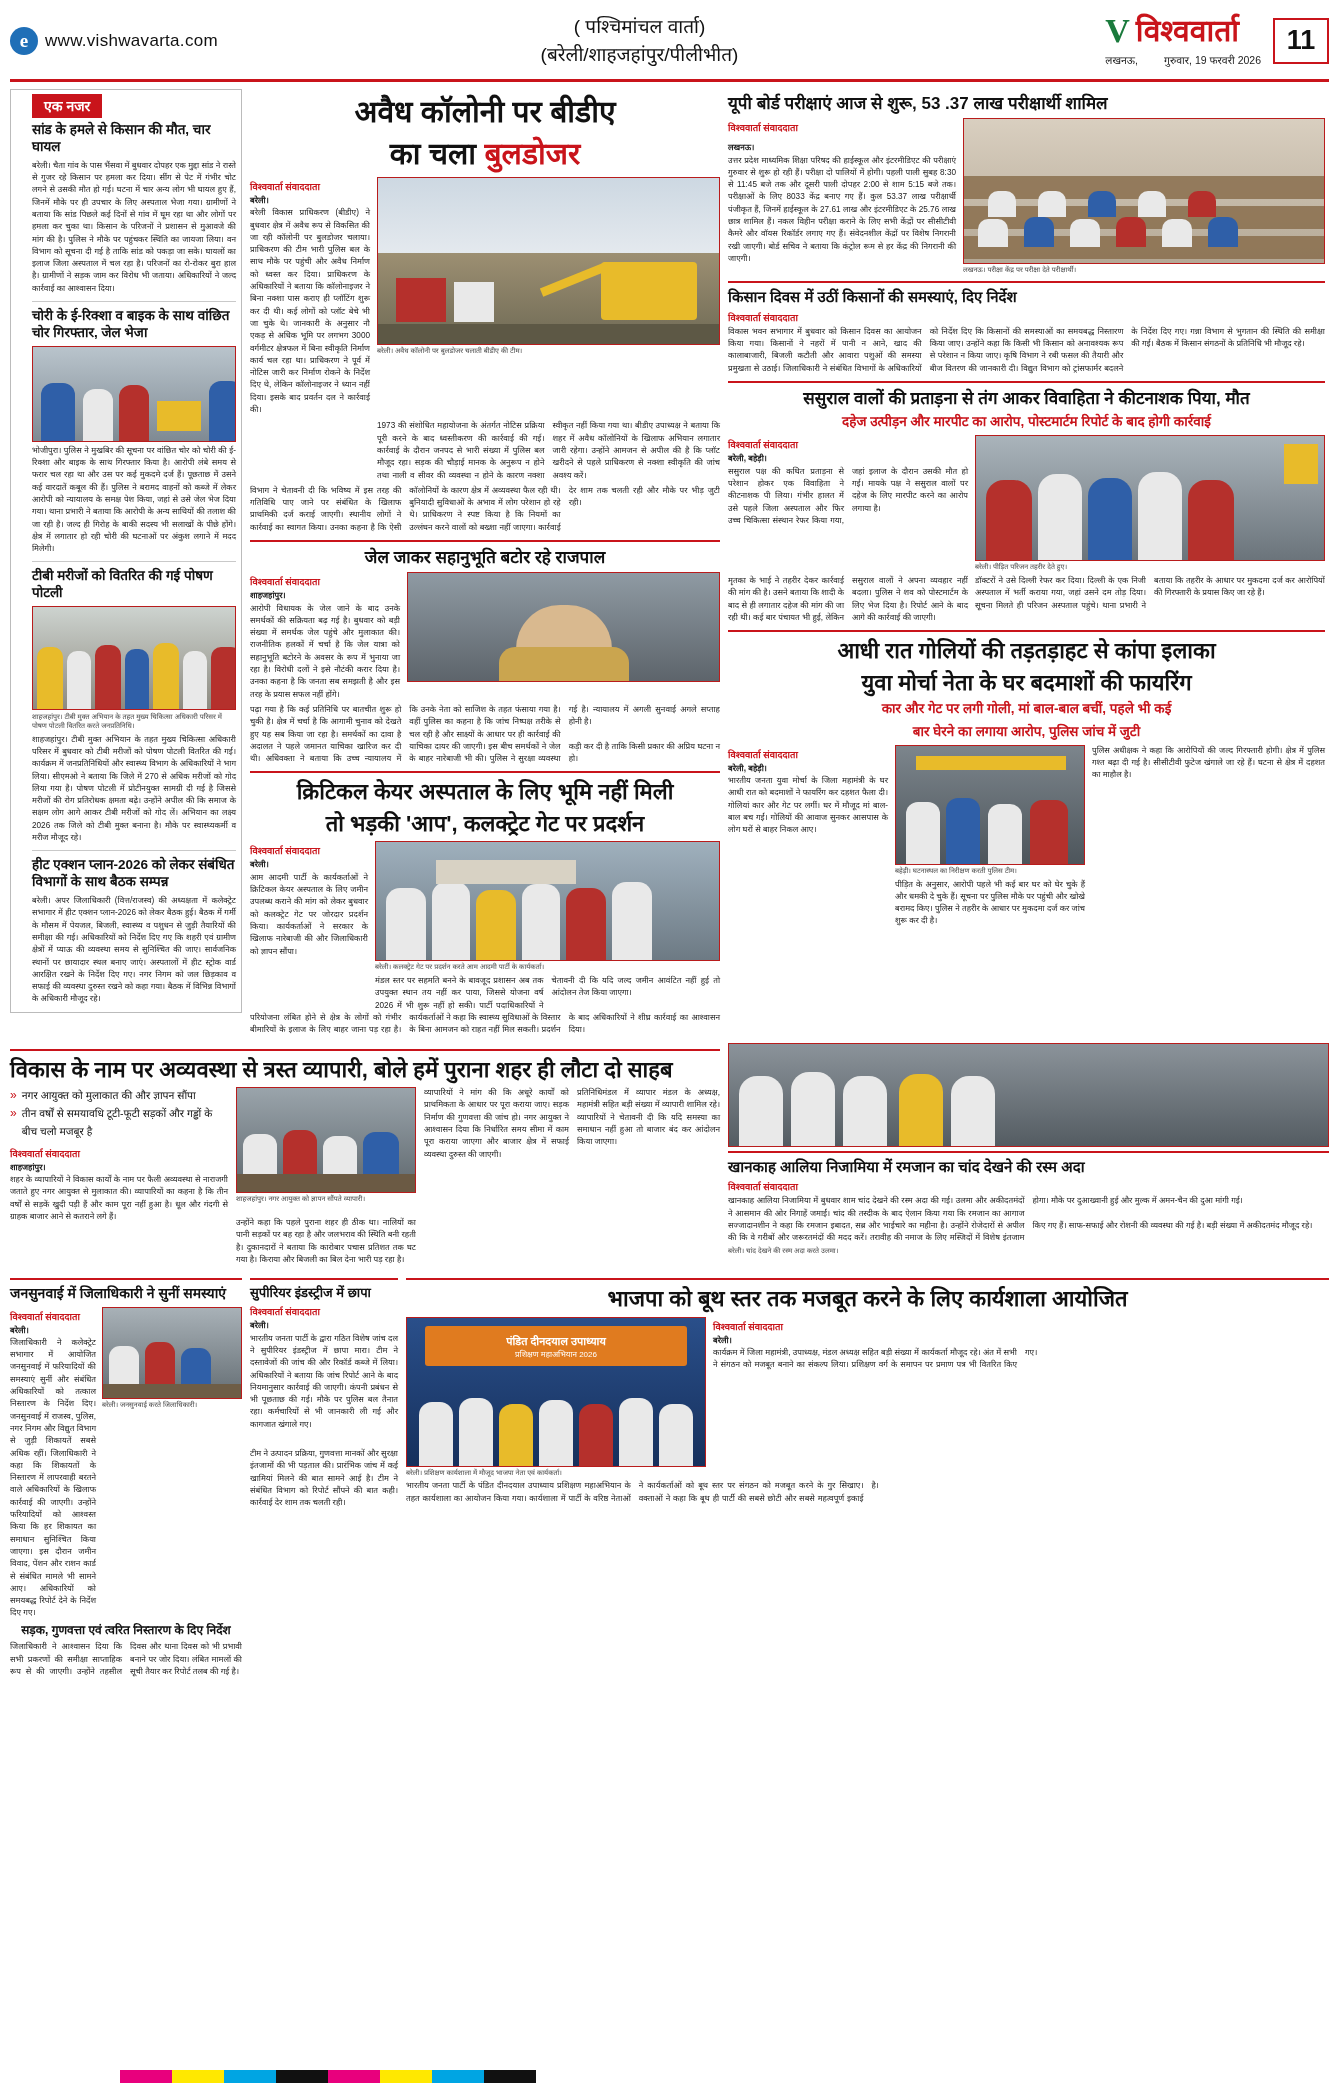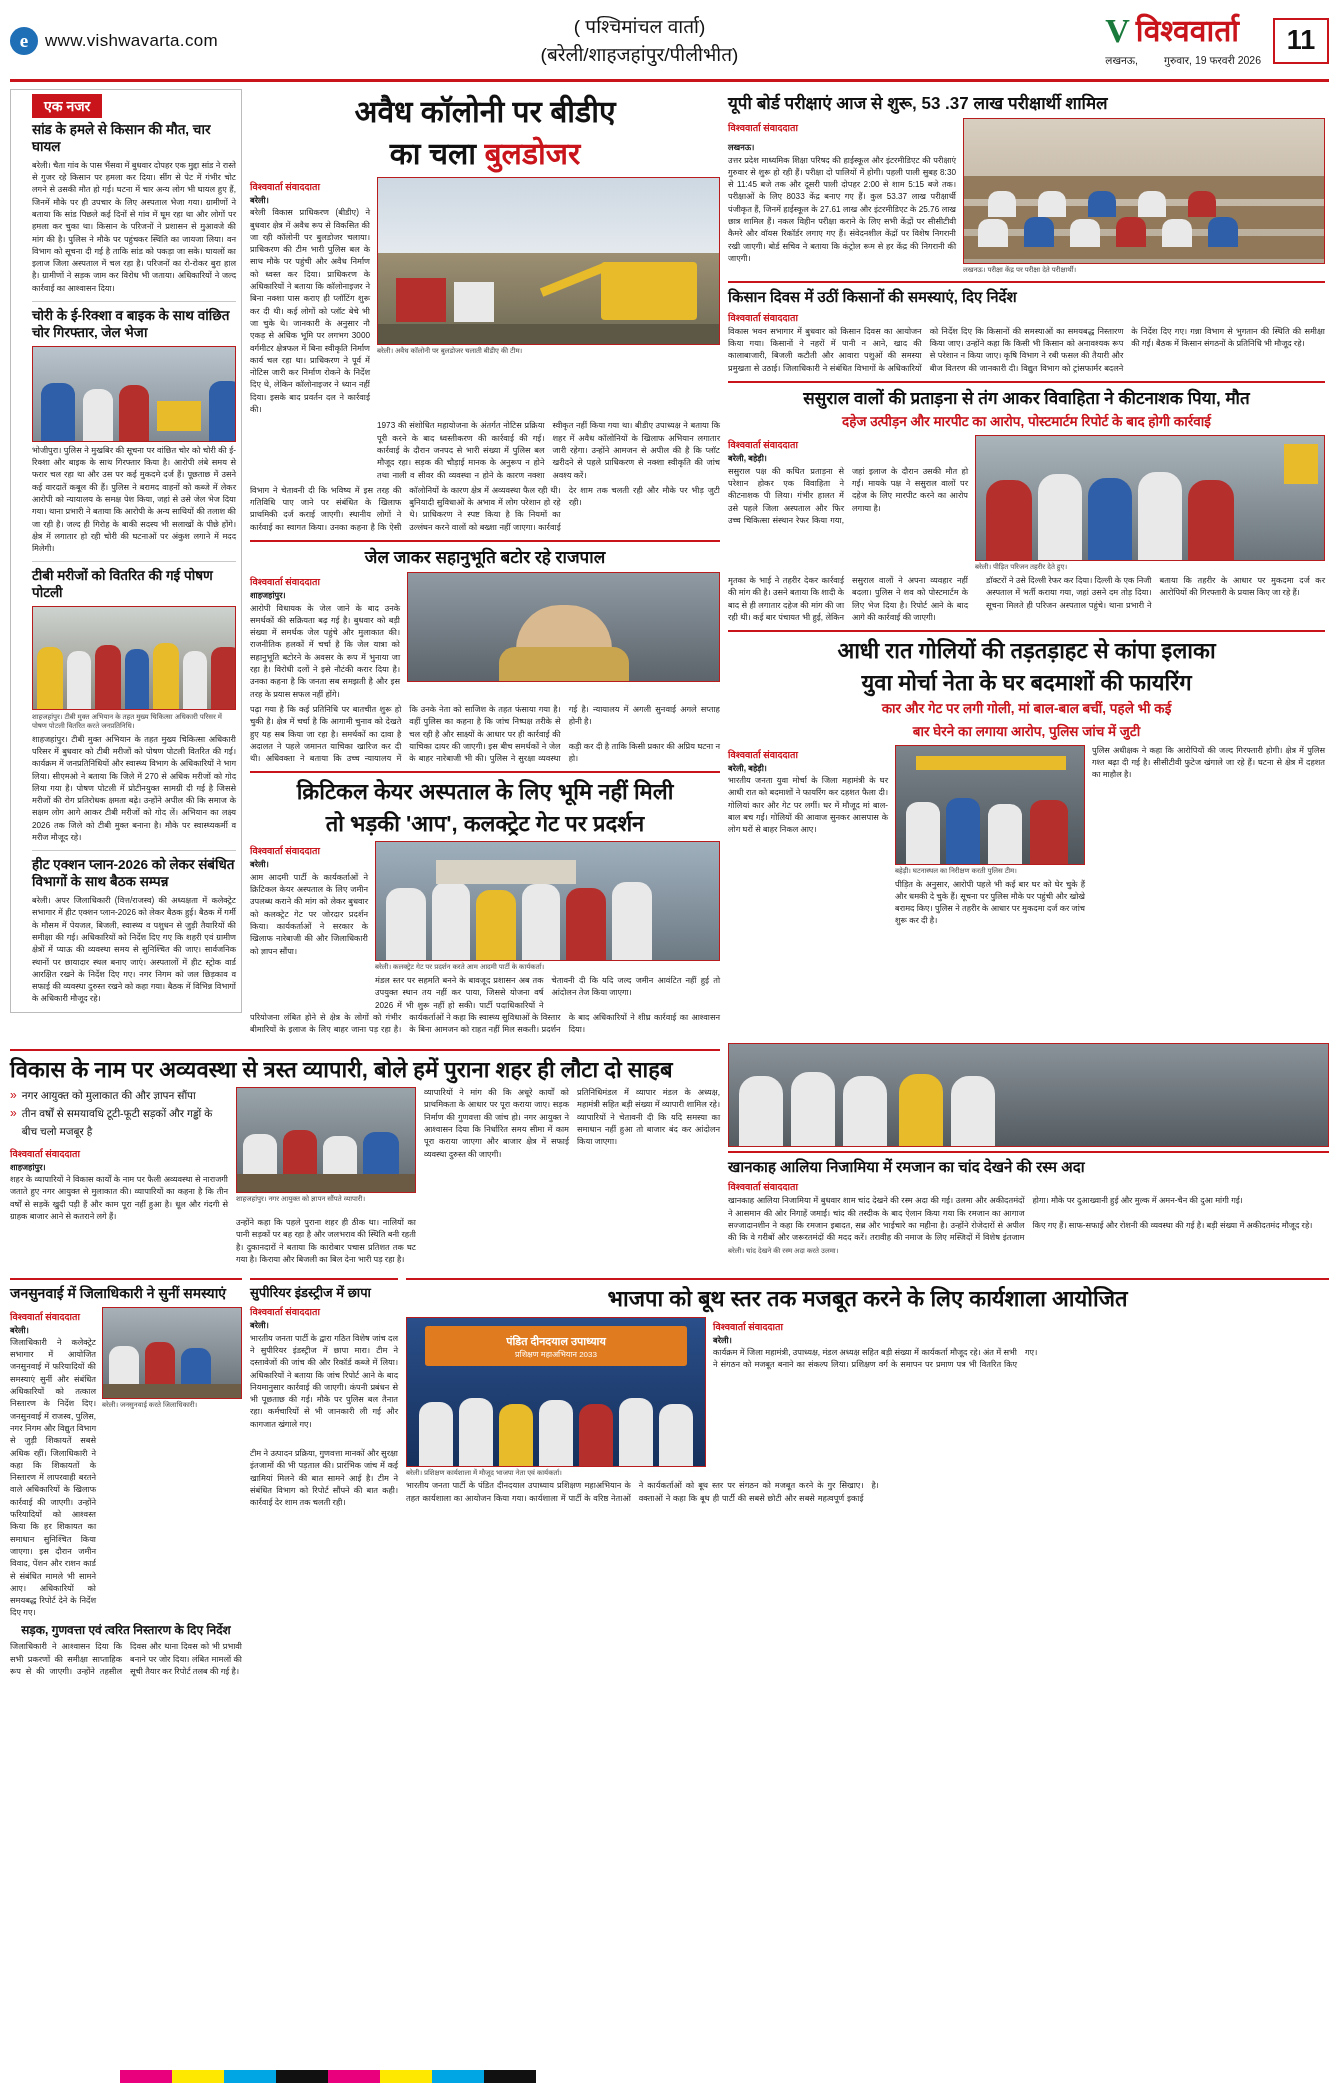--- a/index.html
+++ b/index.html
@@ -300,21 +300,21 @@
               <div class="redp" style="left:10px;bottom:0;width:46px;height:80px;border-radius:18px 18px 0 0"></div>
               <div class="white" style="left:62px;bottom:0;width:44px;height:86px;border-radius:18px 18px 0 0"></div>
               <div class="blue" style="left:112px;bottom:0;width:44px;height:82px;border-radius:18px 18px 0 0"></div>
               <div class="white" style="left:162px;bottom:0;width:44px;height:88px;border-radius:18px 18px 0 0"></div>
               <div class="redp" style="left:212px;bottom:0;width:46px;height:80px;border-radius:18px 18px 0 0"></div>
               <div class="yellow" style="right:6px;top:8px;width:34px;height:40px"></div>
             </div>
             <div class="tinycap">बरेली। पीड़ित परिजन तहरीर देते हुए।</div>
           </div>
         </div>
-        <div style="display:flex;gap:18px;margin-top:3px">
+        <div style="display:flex;gap:7px;margin-top:3px">
           <div style="width:240px" class="body c2">मृतका के भाई ने तहरीर देकर कार्रवाई की मांग की है। उसने बताया कि शादी के बाद से ही लगातार दहेज की मांग की जा रही थी। कई बार पंचायत भी हुई, लेकिन ससुराल वालों ने अपना व्यवहार नहीं बदला। पुलिस ने शव को पोस्टमार्टम के लिए भेज दिया है। रिपोर्ट आने के बाद आगे की कार्रवाई की जाएगी।</div>
           <div style="flex:1" class="body c2">डॉक्टरों ने उसे दिल्ली रेफर कर दिया। दिल्ली के एक निजी अस्पताल में भर्ती कराया गया, जहां उसने दम तोड़ दिया। सूचना मिलते ही परिजन अस्पताल पहुंचे। थाना प्रभारी ने बताया कि तहरीर के आधार पर मुकदमा दर्ज कर आरोपियों की गिरफ्तारी के प्रयास किए जा रहे हैं।</div>
         </div>
       </div>
 
       <div class="rule-red"></div>
 
       <div>
         <h2 class="hl hl-lg centerhead">आधी रात गोलियों की तड़तड़ाहट से कांपा इलाका</h2>
         <h2 class="hl hl-lg centerhead">युवा मोर्चा नेता के घर बदमाशों की फायरिंग</h2>
@@ -436,21 +436,21 @@
 
     <div style="flex:1">
       <div class="rule-red"></div>
       <h2 class="hl hl-lg centerhead">भाजपा को बूथ स्तर तक मजबूत करने के लिए कार्यशाला आयोजित</h2>
       <div style="display:flex;gap:7px;margin-top:4px">
         <div style="width:300px">
           <div class="photo" style="height:150px">
             <div class="pfill" style="background:linear-gradient(#2a4f8a,#16305c)"></div>
             <div style="position:absolute;left:18px;top:8px;right:18px;height:40px;background:#e07b1f;border-radius:3px;display:flex;flex-direction:column;align-items:center;justify-content:center;">
               <div style="font-size:11px;font-weight:bold;color:#fff">पंडित दीनदयाल उपाध्याय</div>
-              <div style="font-size:8px;color:#fff">प्रशिक्षण महाअभियान 2033</div>
+              <div style="font-size:8px;color:#fff">प्रशिक्षण महाअभियान 2026</div>
             </div>
             <div class="white" style="left:12px;bottom:0;width:34px;height:64px;border-radius:13px 13px 0 0"></div>
             <div class="white" style="left:52px;bottom:0;width:34px;height:68px;border-radius:13px 13px 0 0"></div>
             <div class="yellow" style="left:92px;bottom:0;width:34px;height:62px;border-radius:13px 13px 0 0"></div>
             <div class="white" style="left:132px;bottom:0;width:34px;height:66px;border-radius:13px 13px 0 0"></div>
             <div class="redp" style="left:172px;bottom:0;width:34px;height:62px;border-radius:13px 13px 0 0"></div>
             <div class="white" style="left:212px;bottom:0;width:34px;height:68px;border-radius:13px 13px 0 0"></div>
             <div class="white" style="left:252px;bottom:0;width:34px;height:62px;border-radius:13px 13px 0 0"></div>
           </div>
           <div class="tinycap">बरेली। प्रशिक्षण कार्यशाला में मौजूद भाजपा नेता एवं कार्यकर्ता।</div>

